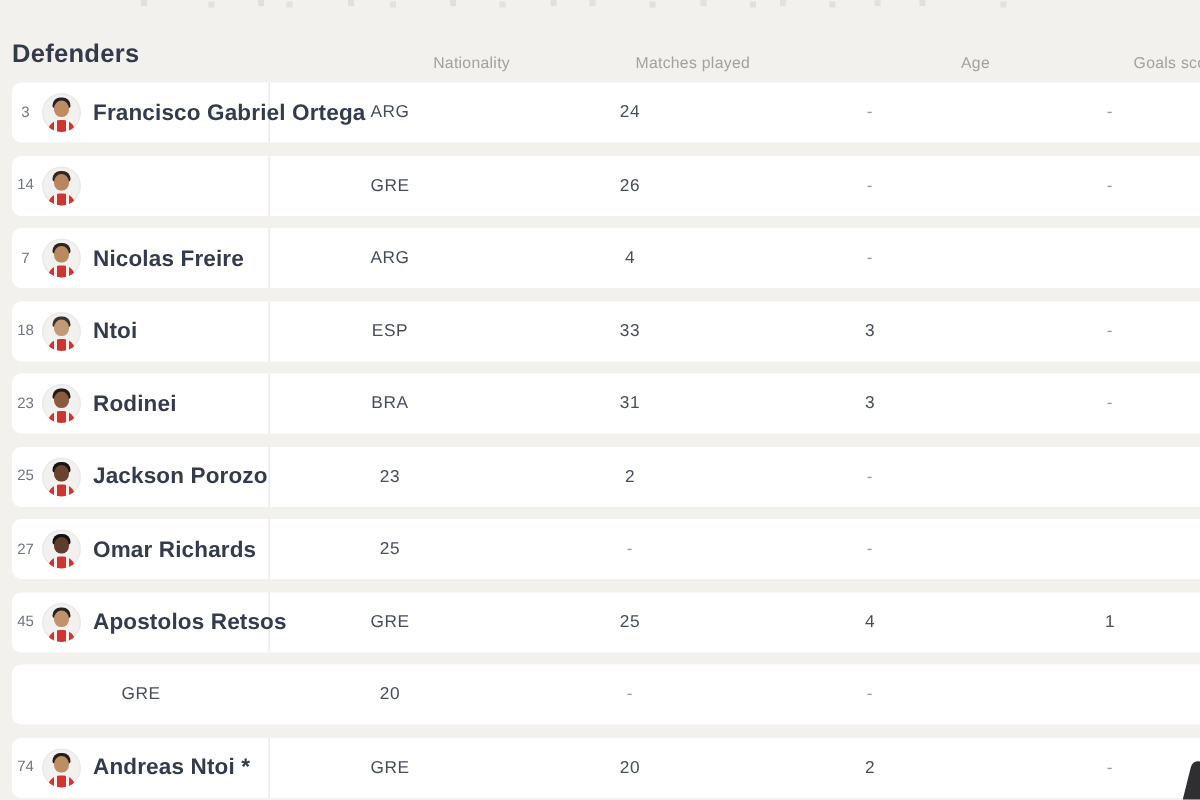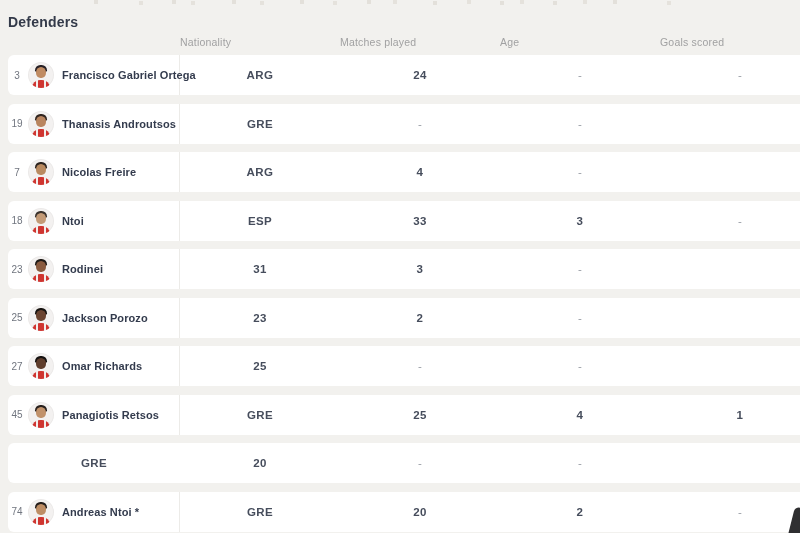--- a/index.html
+++ b/index.html
@@ -18,36 +18,36 @@
     box-shadow:
       95px 0 0 1px #e3e0da, 140px 1px 0 1px #e5e2dc, 173px 0 0 1px #e3e0da,
       192px 1px 0 1px #e5e2dc, 233px 0 0 1px #e3e0da, 261px 1px 0 1px #e5e2dc,
       301px 0 0 1px #e3e0da, 334px 1px 0 1px #e5e2dc, 368px 0 0 1px #e3e0da,
       394px 0 0 1px #e5e2dc, 434px 1px 0 1px #e3e0da, 468px 0 0 1px #e5e2dc,
       501px 1px 0 1px #e3e0da, 521px 0 0 1px #e5e2dc, 554px 1px 0 1px #e3e0da,
       584px 0 0 1px #e5e2dc, 614px 0 0 1px #e3e0da, 668px 1px 0 1px #e5e2dc;
   }
 
   .page-title {
-    position:absolute; top:14px; left:8px;
-    font-size:14px; font-weight:700; letter-spacing:.2px;
+    position:absolute; top:26px; left:8px;
+    font-size:17px; font-weight:700; letter-spacing:.2px;
     color: var(--title-color, #333a49);
   }
 
   .grid5 {
     display:grid;
     grid-template-columns:172px 160px 160px 160px 160px;
     align-items:center;
   }
 
   .header-row {
     position:absolute; top:33px; left:8px; width:812px; height:18px;
   }
   .col-head {
-    text-align:left;
+    text-align:right;
     font-size:10.5px; color:#a1a1a2; letter-spacing:.2px;
   }
 
   .rows { position:absolute; top:55px; left:0; width:820px; }
 
   .row {
     height:40px; margin:0 0 8.5px 8px; width:812px;
     background: var(--row-bg, #ffffff);
     border-radius:6px;
     cursor:pointer;
@@ -79,27 +79,27 @@
   .avatar .jersey {
     position:absolute; bottom:-3px; left:4px; width:18px; height:11px;
     border-radius:8px 8px 0 0;
     background:linear-gradient(90deg,
       var(--jersey,#cf3530) 0 4px, #f2efed 4px 6px,
       var(--jersey,#cf3530) 6px 12px, #f2efed 12px 14px,
       var(--jersey,#cf3530) 14px 18px);
   }
   .pname {
     margin-left:8px;
-    font-size:11px; font-weight:700; color:#333b4d; letter-spacing:.1px;
+    font-size:15px; font-weight:700; color:#333b4d; letter-spacing:.1px;
     white-space:nowrap;
   }
 
   .stat {
     text-align:center;
-    font-size:11.5px; font-weight:700; color:#464d5c; letter-spacing:.4px;
+    font-size:11.5px; font-weight:400; color:#464d5c; letter-spacing:.4px;
   }
   .stat.muted { color:#979ca4; font-weight:400; }
 
   .corner-widget {
     position:absolute; right:-8px; bottom:-7px;
     width:17px; height:32px;
     background:#2f2f31; border-radius:5px;
     transform:rotate(14deg);
   }
 </style>
@@ -129,29 +129,29 @@
       </span>
       <span class="pname">Francisco Gabriel Ortega</span>
     </div>
     <div class="stat">ARG</div>
     <div class="stat">24</div>
     <div class="stat muted">-</div>
     <div class="stat muted">-</div>
   </div>
     <div class="row grid5">
     <div class="name-cell">
-      <span class="num">19</span>
+      <span class="num">14</span>
       <span class="avatar">
         <span class="hair" style="background: rgb(48, 37, 31);"></span>
         <span class="head" style="background: rgb(185, 133, 95);"></span>
         <span class="jersey"></span>
       </span>
-      <span class="pname">Thanasis Androutsos</span>
-    </div>
-    <div class="stat">GRE</div>
+    </div>
+    <div class="stat">GRE</div>
+    <div class="stat">26</div>
     <div class="stat muted">-</div>
     <div class="stat muted">-</div>
   </div>
     <div class="row grid5">
     <div class="name-cell">
       <span class="num">7</span>
       <span class="avatar">
         <span class="hair" style="background: rgb(44, 36, 32);"></span>
         <span class="head" style="background: rgb(185, 138, 96);"></span>
         <span class="jersey"></span>
@@ -180,20 +180,21 @@
     <div class="row grid5">
     <div class="name-cell">
       <span class="num">23</span>
       <span class="avatar">
         <span class="hair" style="background: rgb(31, 26, 23);"></span>
         <span class="head" style="background: rgb(138, 91, 63);"></span>
         <span class="jersey"></span>
       </span>
       <span class="pname">Rodinei</span>
     </div>
+    <div class="stat">BRA</div>
     <div class="stat">31</div>
     <div class="stat">3</div>
     <div class="stat muted">-</div>
   </div>
     <div class="row grid5">
     <div class="name-cell">
       <span class="num">25</span>
       <span class="avatar">
         <span class="hair" style="background: rgb(23, 19, 16);"></span>
         <span class="head" style="background: rgb(107, 68, 48);"></span>
@@ -220,21 +221,21 @@
     <div class="stat muted">-</div>
   </div>
     <div class="row grid5">
     <div class="name-cell">
       <span class="num">45</span>
       <span class="avatar">
         <span class="hair" style="background: rgb(39, 32, 29);"></span>
         <span class="head" style="background: rgb(193, 146, 107);"></span>
         <span class="jersey"></span>
       </span>
-      <span class="pname">Panagiotis Retsos</span>
+      <span class="pname">Apostolos Retsos</span>
     </div>
     <div class="stat">GRE</div>
     <div class="stat">25</div>
     <div class="stat">4</div>
     <div class="stat">1</div>
   </div>
     <div class="row grid5">
     <div class="stat">GRE</div>
     <div class="stat">20</div>
     <div class="stat muted">-</div>

